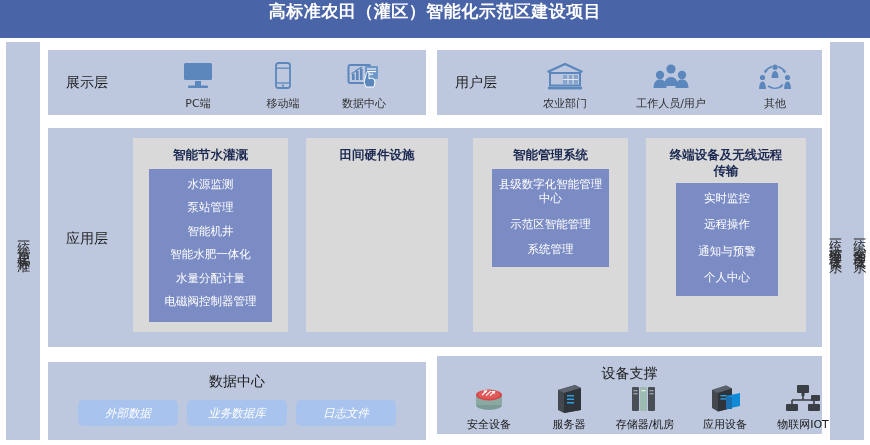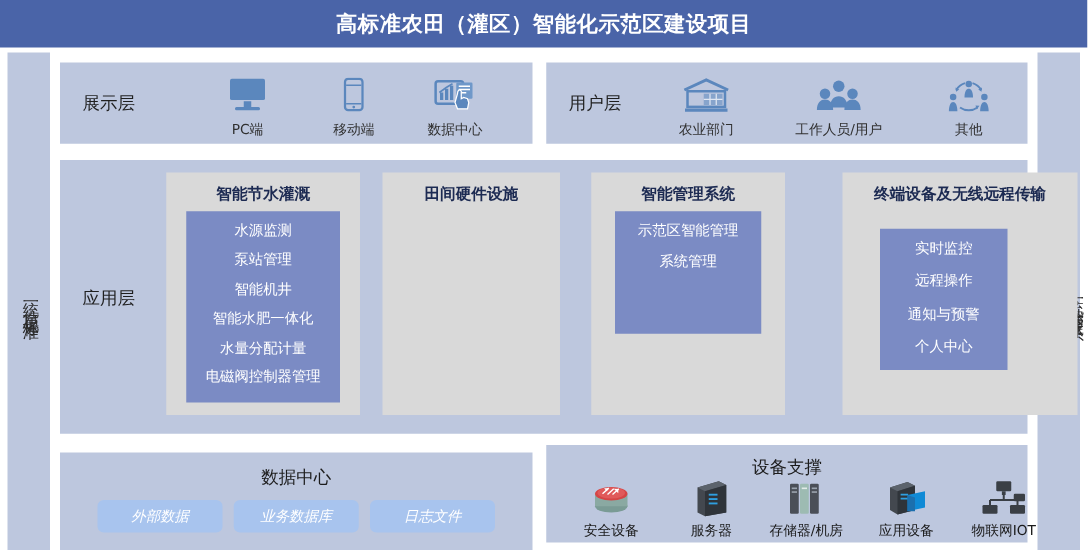--- a/index.html
+++ b/index.html
@@ -8,21 +8,21 @@
     background: #ffffff;
     font-family: "DejaVu Sans", "Liberation Sans", sans-serif;
     overflow: hidden;
   }
   #root { position: relative; width: 870px; height: 445px; background: #ffffff; }
 
   
   .titlebar {
     position: absolute; left: 0; top: 0; width: 870px; height: 38px;
     background: #4a64a8;
-    display: flex; align-items: center; justify-content: center;
+    display: flex; justify-content: center;
   }
   .titlebar .t {
     color: #ffffff; font-size: 17px; font-weight: bold; letter-spacing: .5px;
   }
 
   
   .rail {
     position: absolute; background: #bdc7de;
     display: flex; align-items: center; justify-content: center;
   }
@@ -224,26 +224,27 @@
       </div>
     </div>
 
     <div class="app-col" style="left:258px;top:10px;width:142px;height:194px;">
       <div class="col-title">田间硬件设施</div>
     </div>
 
     <div class="app-col" style="left:425px;top:10px;width:155px;height:194px;">
       <div class="col-title">智能管理系统</div>
       <div class="app-inner" style="left:19px;top:31px;width:117px;height:98px;gap:11px;">
+        <span class="item wrap">县级数字化智能管理中心</span>
         <span class="item">示范区智能管理</span>
         <span class="item">系统管理</span>
       </div>
     </div>
 
-    <div class="app-col" style="left:626px;top:10px;width:188px;height:194px;">
+    <div class="app-col" style="left:598px;top:10px;width:160px;height:194px;">
       <div class="col-title" style="padding:0 18px;">终端设备及无线远程传输</div>
       <div class="app-inner" style="left:30px;top:45px;width:102px;height:113px;gap:12px;">
         <span class="item">实时监控</span>
         <span class="item">远程操作</span>
         <span class="item">通知与预警</span>
         <span class="item">个人中心</span>
       </div>
     </div>
   </div>
 

